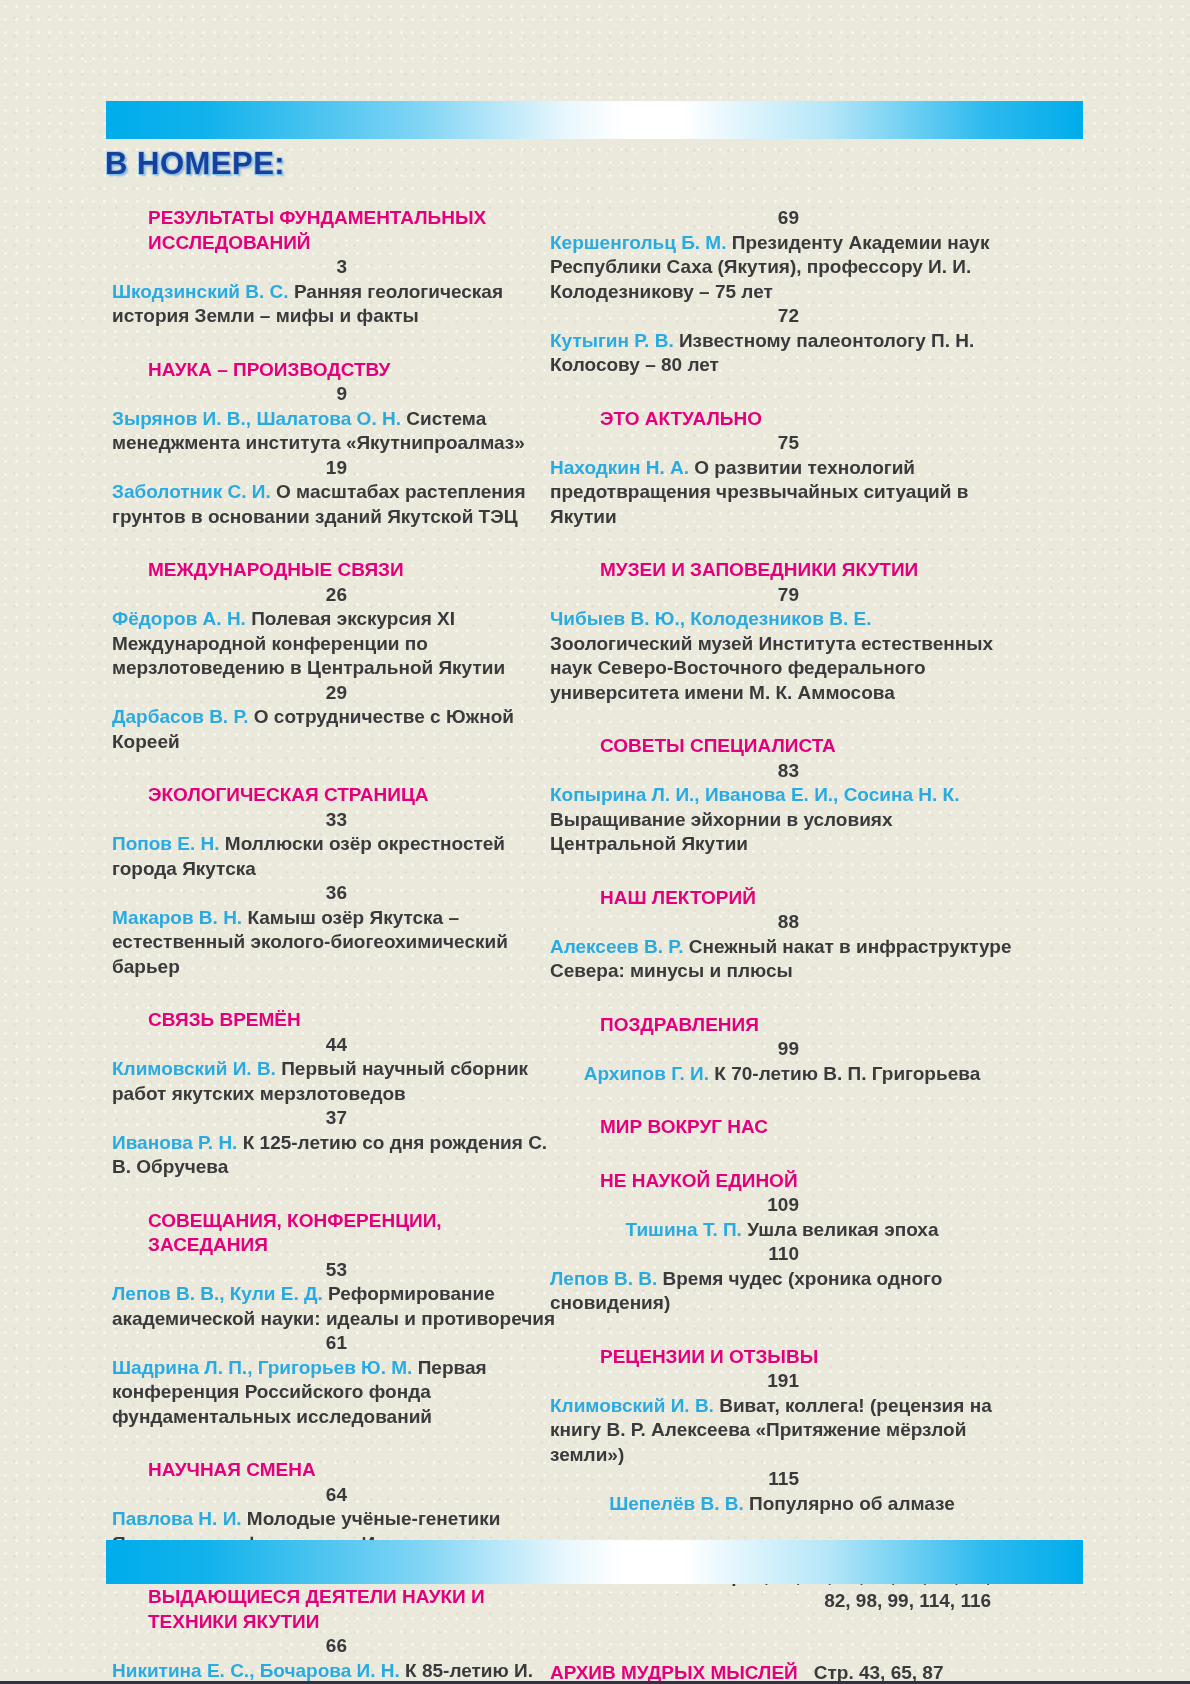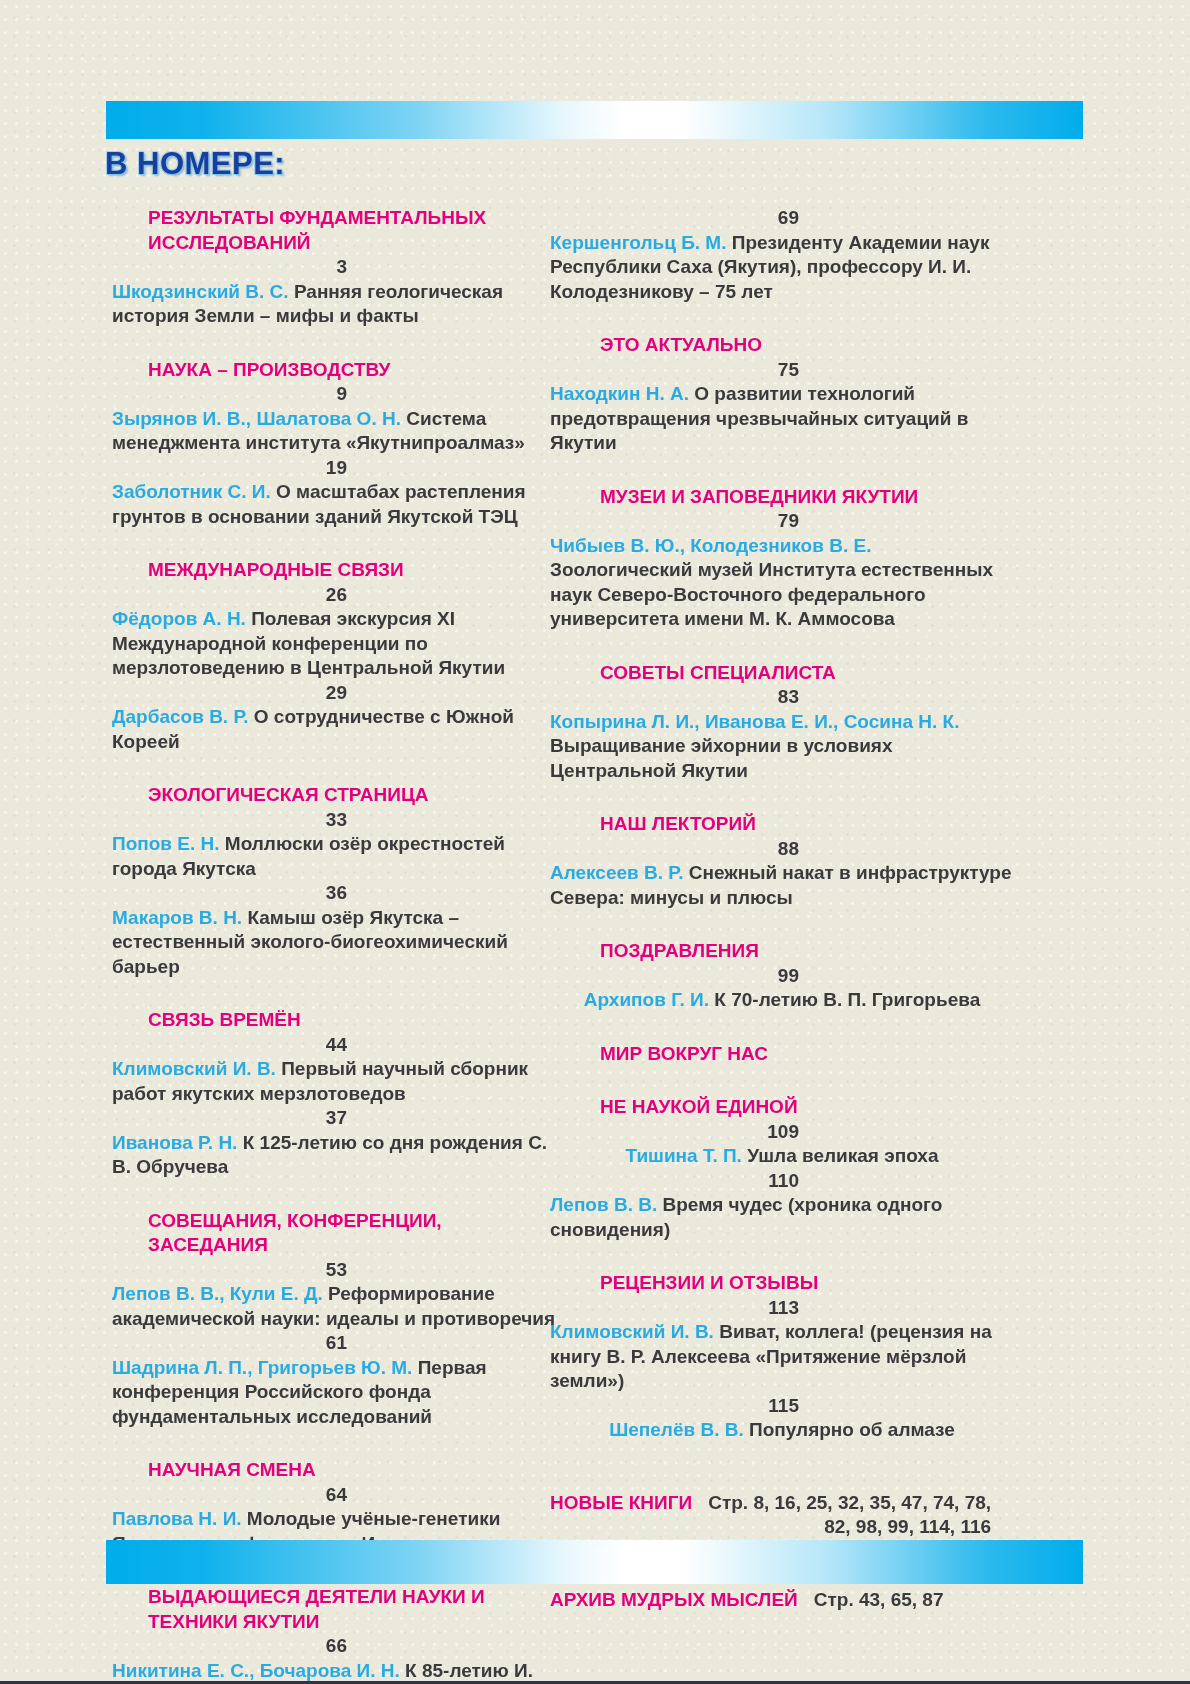--- a/index.html
+++ b/index.html
@@ -159,20 +159,24 @@
           <div class="etext"><span class="authors">Никитина Е. С., Бочарова И. Н.</span> <span class="etitle">К 85-летию И. Ш. Алиева – основателя Республиканской физико-математической школы</span></div>
         </div>
       </div>
     </div>
   <div class="col" id="col-right">
       <div class="section">
         <div class="entry">
           <span class="num">69</span>
           <div class="etext"><span class="authors">Кершенгольц Б. М.</span> <span class="etitle">Президенту Академии наук Республики Саха (Якутия), профессору И. И. Колодезникову – 75 лет</span></div>
         </div>
+        <div class="entry">
+          <span class="num">72</span>
+          <div class="etext"><span class="authors">Кутыгин Р. В.</span> <span class="etitle">Известному палеонтологу П. Н. Колосову – 80 лет</span></div>
+        </div>
       </div>
       <div class="section">
         <div class="heading">ЭТО АКТУАЛЬНО</div>
         <div class="entry">
           <span class="num">75</span>
           <div class="etext"><span class="authors">Находкин Н. А.</span> <span class="etitle">О развитии технологий предотвращения чрезвычайных ситуаций в Якутии</span></div>
         </div>
       </div>
       <div class="section">
         <div class="heading">МУЗЕИ И ЗАПОВЕДНИКИ ЯКУТИИ</div>
@@ -212,21 +216,21 @@
           <div class="etext"><span class="authors">Тишина Т. П.</span> <span class="etitle">Ушла великая эпоха</span></div>
         </div>
         <div class="entry">
           <span class="num">110</span>
           <div class="etext"><span class="authors">Лепов В. В.</span> <span class="etitle">Время чудес (хроника одного сновидения)</span></div>
         </div>
       </div>
       <div class="section">
         <div class="heading">РЕЦЕНЗИИ И ОТЗЫВЫ</div>
         <div class="entry">
-          <span class="num">113</span>
+          <span class="num">191</span>
           <div class="etext"><span class="authors">Климовский И. В.</span> <span class="etitle">Виват, коллега! (рецензия на книгу В. Р. Алексеева «Притяжение мёрзлой земли»)</span></div>
         </div>
         <div class="entry">
           <span class="num">115</span>
           <div class="etext"><span class="authors">Шепелёв В. В.</span> <span class="etitle">Популярно об алмазе</span></div>
         </div>
       </div>
       <div class="section pages-section">
         <div class="pages-row">
           <span class="heading-inline">НОВЫЕ КНИГИ</span>

